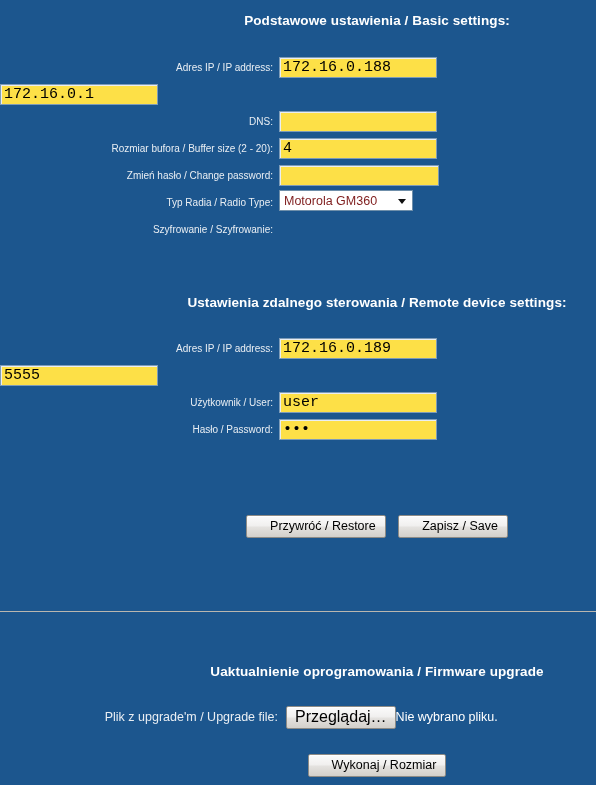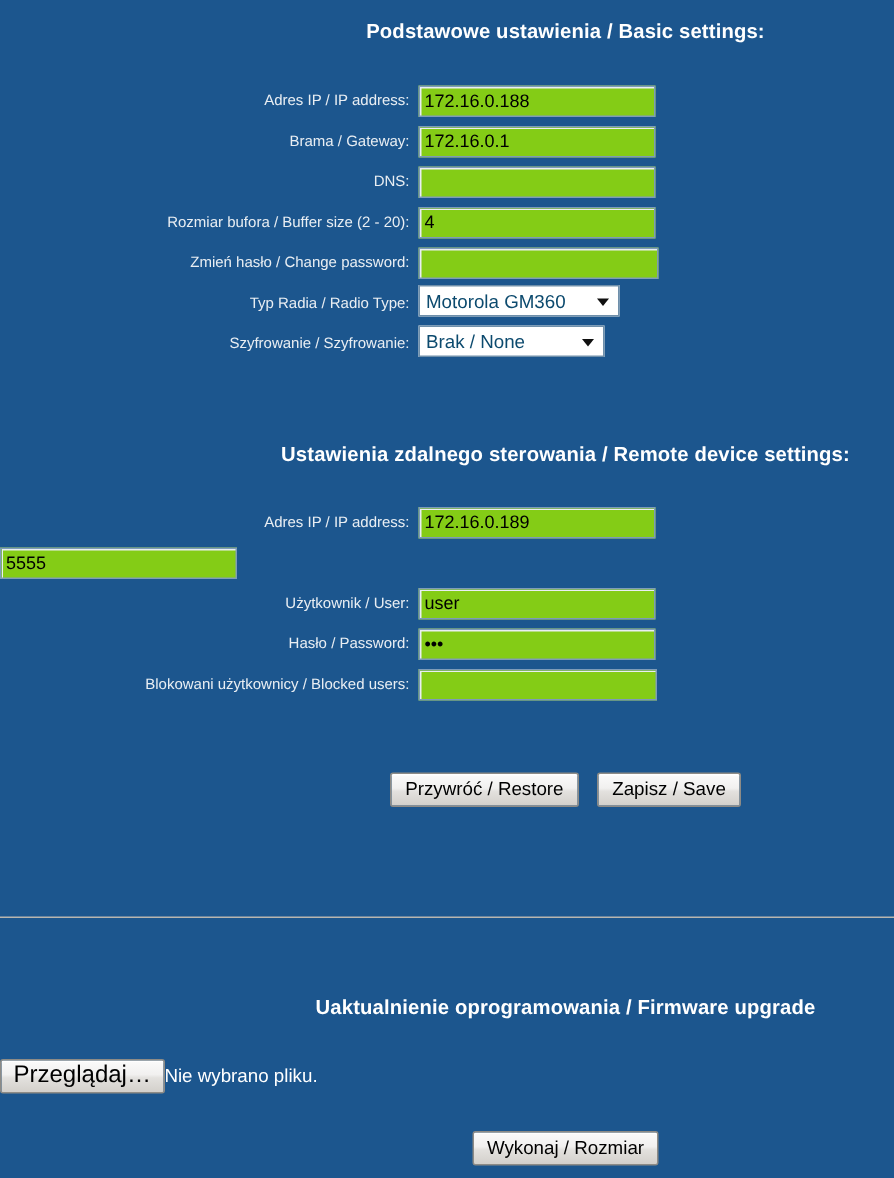--- a/index.html
+++ b/index.html
@@ -48,44 +48,44 @@
     color: #e9eef3;
     font-size: 10px;
     padding-right: 6px;
     white-space: nowrap;
     line-height: 1;
   }
   .row .field { flex: 0 0 auto; }
 
   
   input.txt {
-    font-family: Liberation Sans, sans-serif;
-    font-size: 12px;
+    font-family: Liberation Mono, monospace;
+    font-size: 15px;
     color: #000000;
-    background: #84cc16;
+    background: #fde047;
     border: 1px solid #7e9cb8;
     outline: none;
     height: 21px;
     padding: 1px 3px 2px 3px;
     margin: 0;
     box-shadow: inset 1px 1px 0 #e9eef3;
   }
   input.w158 { width: 158px; }
   input.w159 { width: 159px; }
   input.w160 { width: 160px; }
 
   
   .sel {
     position: relative;
     display: inline-block;
     height: 21px;
     background: #ffffff;
     border: 1px solid #6f8faa;
     font-size: 12.5px;
-    color: #0c4a6e;
+    color: #7f1d1d;
     cursor: default;
     text-align: center;
   }
   .sel .sel-text {
     position: absolute;
     left: 4px;
     top: 2px;
     white-space: nowrap;
     line-height: 16px;
   }
@@ -103,21 +103,21 @@
 
   
   .btn {
     display: inline-block;
     font-family: "Liberation Sans", sans-serif;
     font-size: 12.5px;
     color: #000000;
     background: linear-gradient(to bottom, #fbfbfb 0%, #f1f0ef 45%, #e3e1de 55%, #d3d0cb 100%);
     border: 1px solid #8d8b86;
     border-radius: 2px;
-    padding: 3px 9px 4px 9px;
+    padding: 3px 9px 4px 23px;
     line-height: 14px;
     white-space: nowrap;
     cursor: default;
     box-shadow: inset 0 1px 0 #ffffff;
   }
 
   .btn-row {
     position: absolute;
     top: 515px;
     left: 0;
@@ -192,21 +192,20 @@
   <div class="form-block block-basic">
 
     <div class="row">
       <div class="label">Adres IP / IP address:</div>
       <div class="field">
         <input class="txt w158" type="text" value="172.16.0.188" style="">
       </div>
     </div>
 
     <div class="row">
-      <div class="label">Brama / Gateway:</div>
       <div class="field">
         <input class="txt w158" type="text" value="172.16.0.1" style="">
       </div>
     </div>
 
     <div class="row">
       <div class="label">DNS:</div>
       <div class="field">
         <input class="txt w158" type="text" value="" style="">
       </div>
@@ -231,26 +230,20 @@
       <div class="field">
         <div class="sel sel-radio">
           <span class="sel-text">Motorola GM360</span>
           <span class="arrow"></span>
         </div>
       </div>
     </div>
 
     <div class="row">
       <div class="label">Szyfrowanie / Szyfrowanie:</div>
-      <div class="field">
-        <div class="sel sel-enc">
-          <span class="sel-text">Brak / None</span>
-          <span class="arrow"></span>
-        </div>
-      </div>
     </div>
 
   </div>
 
   <div class="section-heading h-remote">Ustawienia zdalnego sterowania / Remote device settings:</div>
 
   <div class="form-block block-remote">
 
     <div class="row">
       <div class="label">Adres IP / IP address:</div>
@@ -272,39 +265,34 @@
       </div>
     </div>
 
     <div class="row">
       <div class="label">Hasło / Password:</div>
       <div class="field">
         <input class="txt w158" type="text" value="•••" style="">
       </div>
     </div>
 
-    <div class="row">
-      <div class="label">Blokowani użytkownicy / Blocked users:</div>
-      <div class="field">
-        <input class="txt w159" type="text" value="" style="">
-      </div>
-    </div>
 
   </div>
 
   <div class="btn-row">
     <span class="btn">Przywróć / Restore</span>
     <span class="btn">Zapisz / Save</span>
   </div>
 
   <div class="divider"></div>
 
   <div class="section-heading h-fw">Uaktualnienie oprogramowania / Firmware upgrade</div>
 
   <div class="fw-row">
+    <div class="label">Plik z upgrade'm / Upgrade file:</div>
     <span class="file-btn">Przeglądaj…</span>
     <span class="file-status">Nie wybrano pliku.</span>
   </div>
 
   <div class="exec-row">
     <span class="btn">Wykonaj / Rozmiar</span>
   </div>
 
 </div>
 

